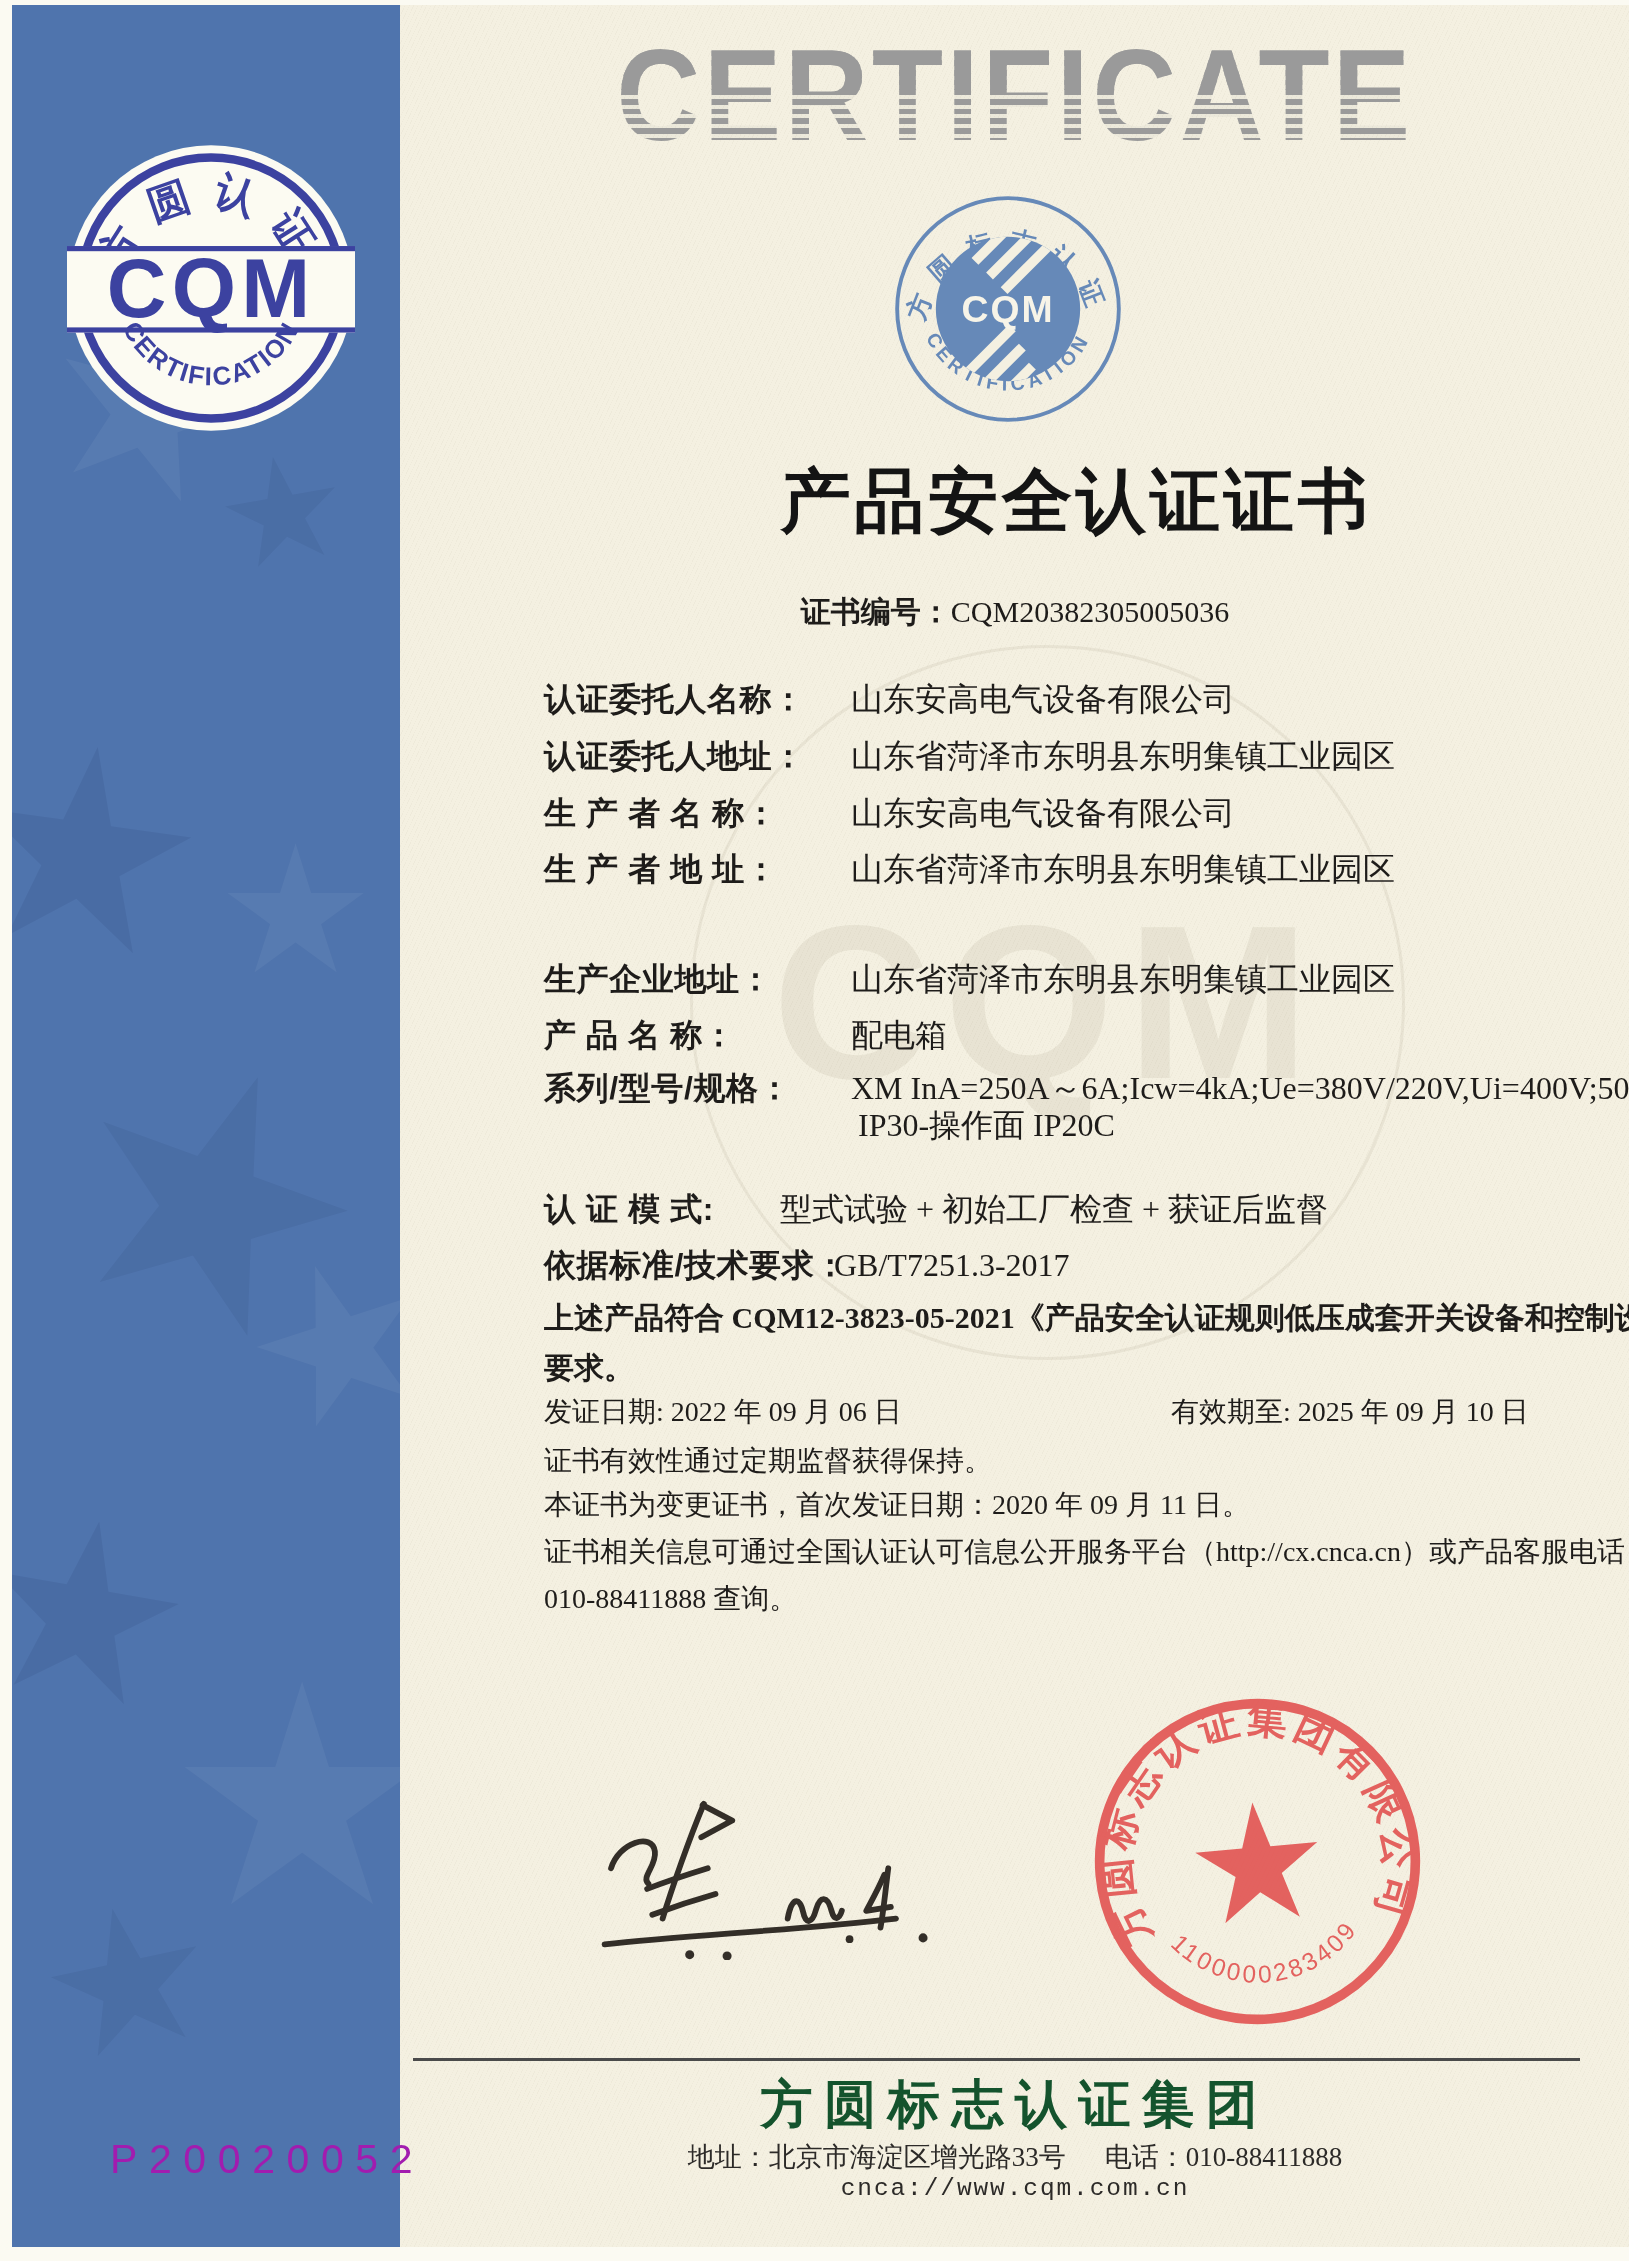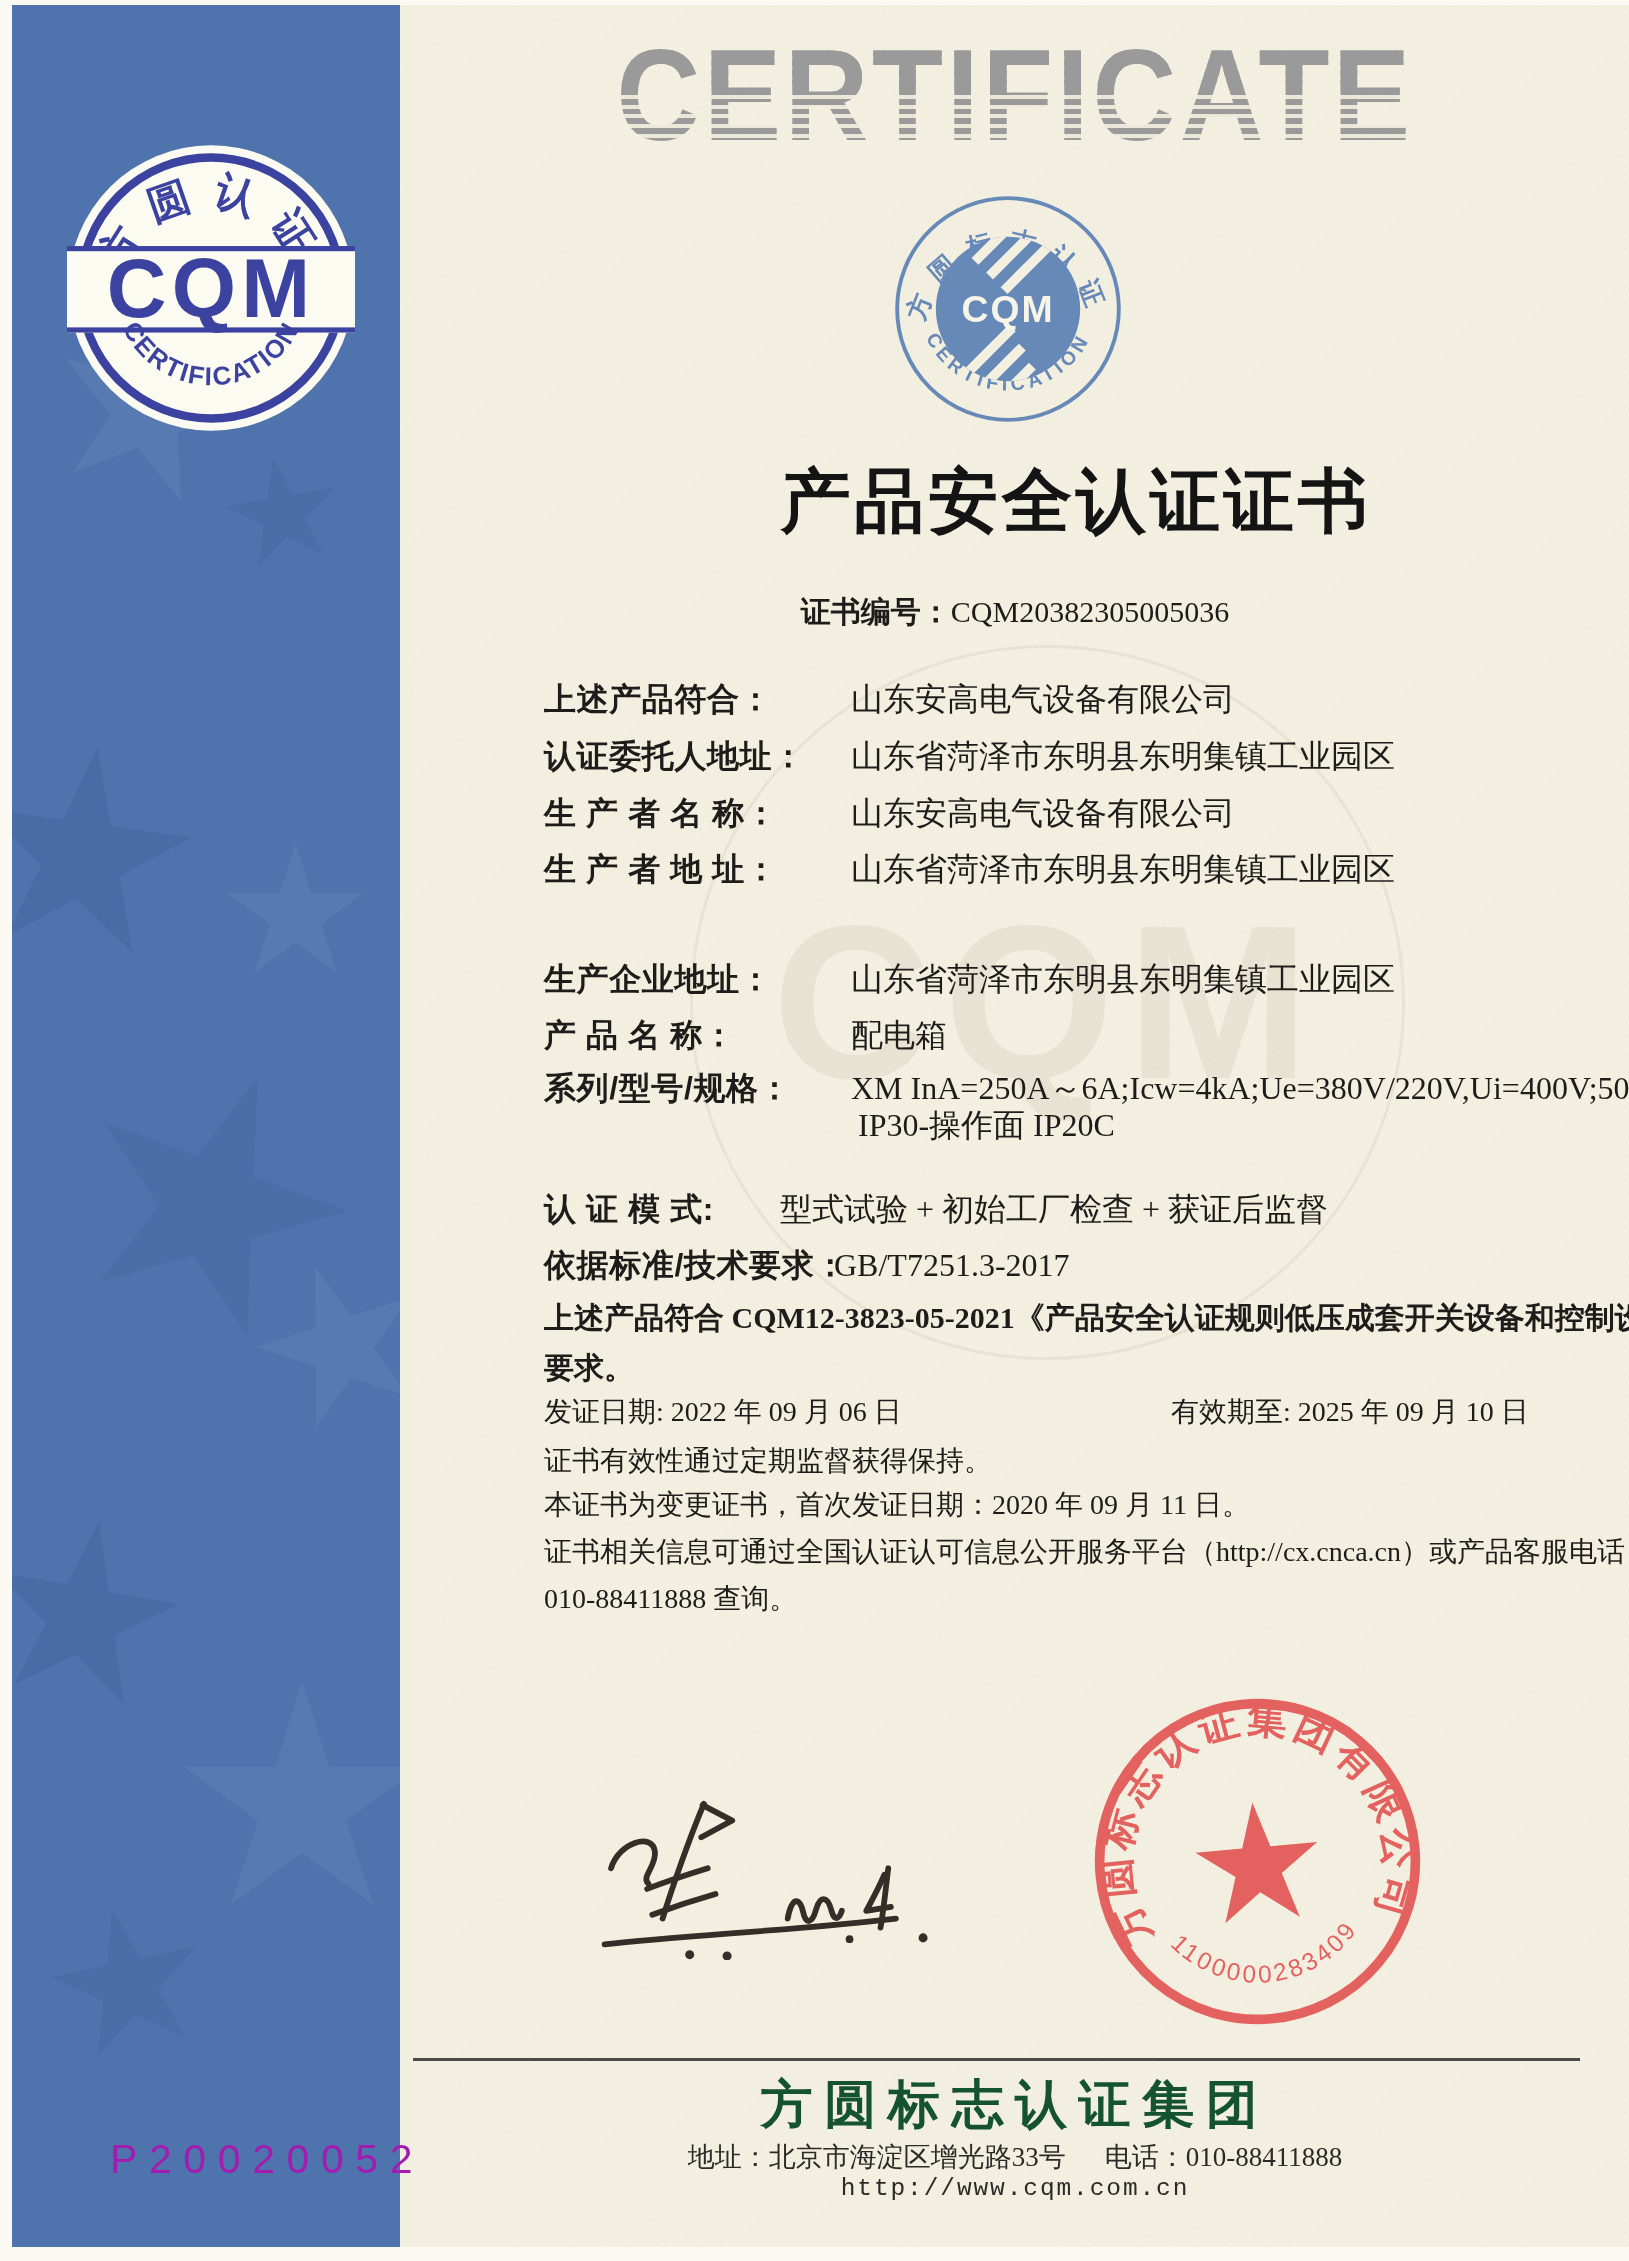--- a/index.html
+++ b/index.html
@@ -141,21 +141,21 @@
       </g>
     </g>
     <text x="180" y="200" text-anchor="middle" font-family="Liberation Sans, DejaVu Sans, sans-serif" font-size="58" font-weight="900" fill="#f7f4e8" letter-spacing="3">CQM</text>
   </svg>
 
   <div class="doc-title">产品安全认证证书</div>
   <div class="cert-line">
     <span class="lab">证书编号：</span><span>CQM20382305005036</span>
   </div>
 
-  <div class="row w476 r1"><span class="lbl">上述产品符合：</span><span>山东安高电气设备有限公司</span></div>
+  <div class="row w476 r1"><span class="lbl">认证委托人名称：</span><span>山东安高电气设备有限公司</span></div>
   <div class="row w476 r3"><span class="lbl">生 产 者 名 称：</span><span>山东安高电气设备有限公司</span></div>
   <div class="row w476 r2"><span class="lbl">认证委托人地址：</span><span>山东省菏泽市东明县东明集镇工业园区</span></div>
   <div class="row w476 r4"><span class="lbl">生 产 者 地 址：</span><span>山东省菏泽市东明县东明集镇工业园区</span></div>
   <div class="row w476 r6"><span class="lbl">生产企业地址：</span><span>山东省菏泽市东明县东明集镇工业园区</span></div>
   <div class="row w476 r7"><span class="lbl">产 品 名 称：</span><span>配电箱</span></div>
   <div class="row w476 r8"><span class="lbl">系列/型号/规格：</span><span>XM InA=250A～6A;Icw=4kA;Ue=380V/220V,Ui=400V;50Hz;</span></div>
   <div class="row r8b"><span>IP30-操作面 IP20C</span></div>
 
   <div class="row w366 rmode"><span class="lbl">认 证 模 式:</span><span>型式试验 + 初始工厂检查 + 获证后监督</span></div>
   <div class="row w450 rstd"><span class="lbl">依据标准/技术要求：</span><span>GB/T7251.3-2017</span></div>
@@ -204,18 +204,18 @@
     <text font-family="Liberation Sans, DejaVu Sans, sans-serif" font-size="38" fill="#e25351" letter-spacing="5">
       <textPath href="#s-num" startOffset="50%" text-anchor="middle">1100000283409</textPath>
     </text>
   </svg>
 
   <div class="footer-rule"></div>
   <div class="footer-company">方圆标志认证集团</div>
   <div class="footer-addr">
     <span>地址：</span><span>北京市海淀区增光路33号</span><span class="gap"></span><span>电话：</span><span>010-88411888</span>
   </div>
-  <div class="footer-web">http://www.cqm.com.cn</div>
+  <div class="footer-web">cnca://www.cqm.com.cn</div>
 
   <div class="serial">P20020052</div>
 
 </div>
 
 
 </body></html>

